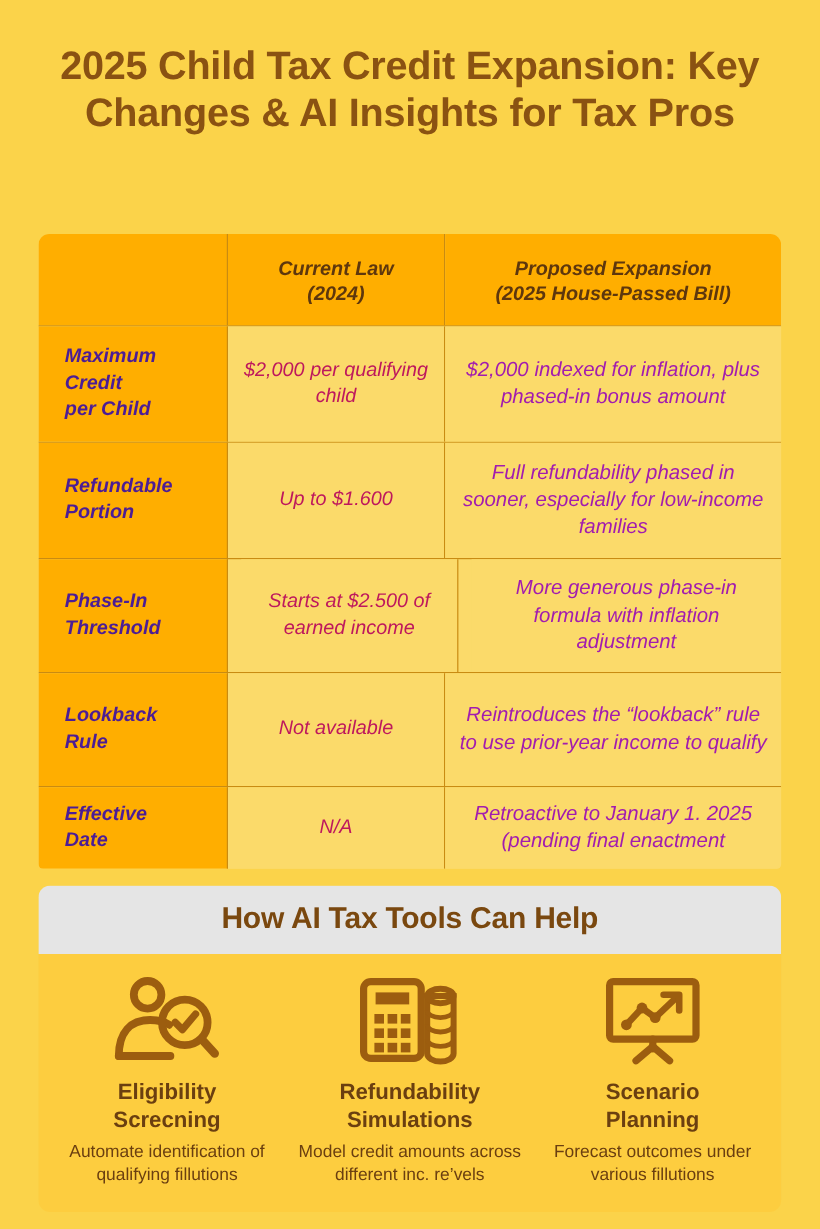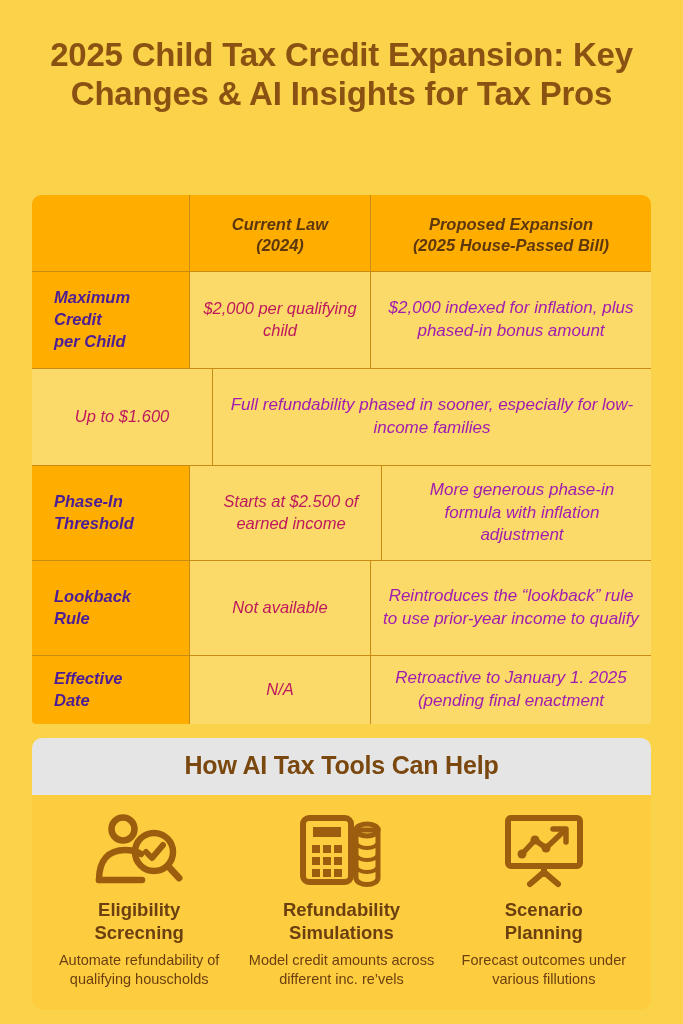--- a/index.html
+++ b/index.html
@@ -188,20 +188,26 @@
         <div>Maximum</div>
         <div>Credit</div>
         <div>per Child</div>
       </div>
     </div>
     <div class="cell c-current">$2,000 per qualifying child</div>
     <div class="cell c-proposed">$2,000 indexed for inflation, plus phased-in bonus amount</div>
   </div>
 
   <div class="trow rowbody r-h2">
+    <div class="cell c-label">
+      <div>
+        <div>Refundable</div>
+        <div>Portion</div>
+      </div>
+    </div>
     <div class="cell c-current">Up to $1.600</div>
     <div class="cell c-proposed">Full refundability phased in sooner, especially for low-income families</div>
   </div>
 
   <div class="trow rowbody r-h3">
     <div class="cell c-label">
       <div>
         <div>Phase-In</div>
         <div>Threshold</div>
       </div>
@@ -246,21 +252,21 @@
           <path d="M4 66 H47" stroke="#9c5d0f" stroke-width="6.5" stroke-linecap="round"></path>
           <circle cx="59" cy="38" r="19" stroke="#9c5d0f" stroke-width="6.5" fill="none"></circle>
           <path d="M51 38 l6 6 l11 -13" stroke="#9c5d0f" stroke-width="6" stroke-linecap="round" stroke-linejoin="round" fill="none"></path>
           <path d="M73 52 L84 64" stroke="#9c5d0f" stroke-width="7" stroke-linecap="round"></path>
         </svg>
       </div>
       <div class="ai-title">
         <div>Eligibility</div>
         <div>Screcning</div>
       </div>
-      <div class="ai-desc">Automate refundability of qualifying houscholds</div>
+      <div class="ai-desc">Automate identification of qualifying fillutions</div>
     </div>
 
     <div class="ai-col">
       <div class="ai-icon">
         <svg width="84" height="74" viewBox="0 0 84 74" fill="none" xmlns="http://www.w3.org/2000/svg">
           <rect x="4" y="4" width="48" height="64" rx="6" stroke="#9c5d0f" stroke-width="6"></rect>
           <rect x="14" y="13" width="28" height="10" fill="#9c5d0f"></rect>
           <rect x="13" y="31" width="8" height="8" fill="#9c5d0f"></rect>
           <rect x="24" y="31" width="8" height="8" fill="#9c5d0f"></rect>
           <rect x="35" y="31" width="8" height="8" fill="#9c5d0f"></rect>

